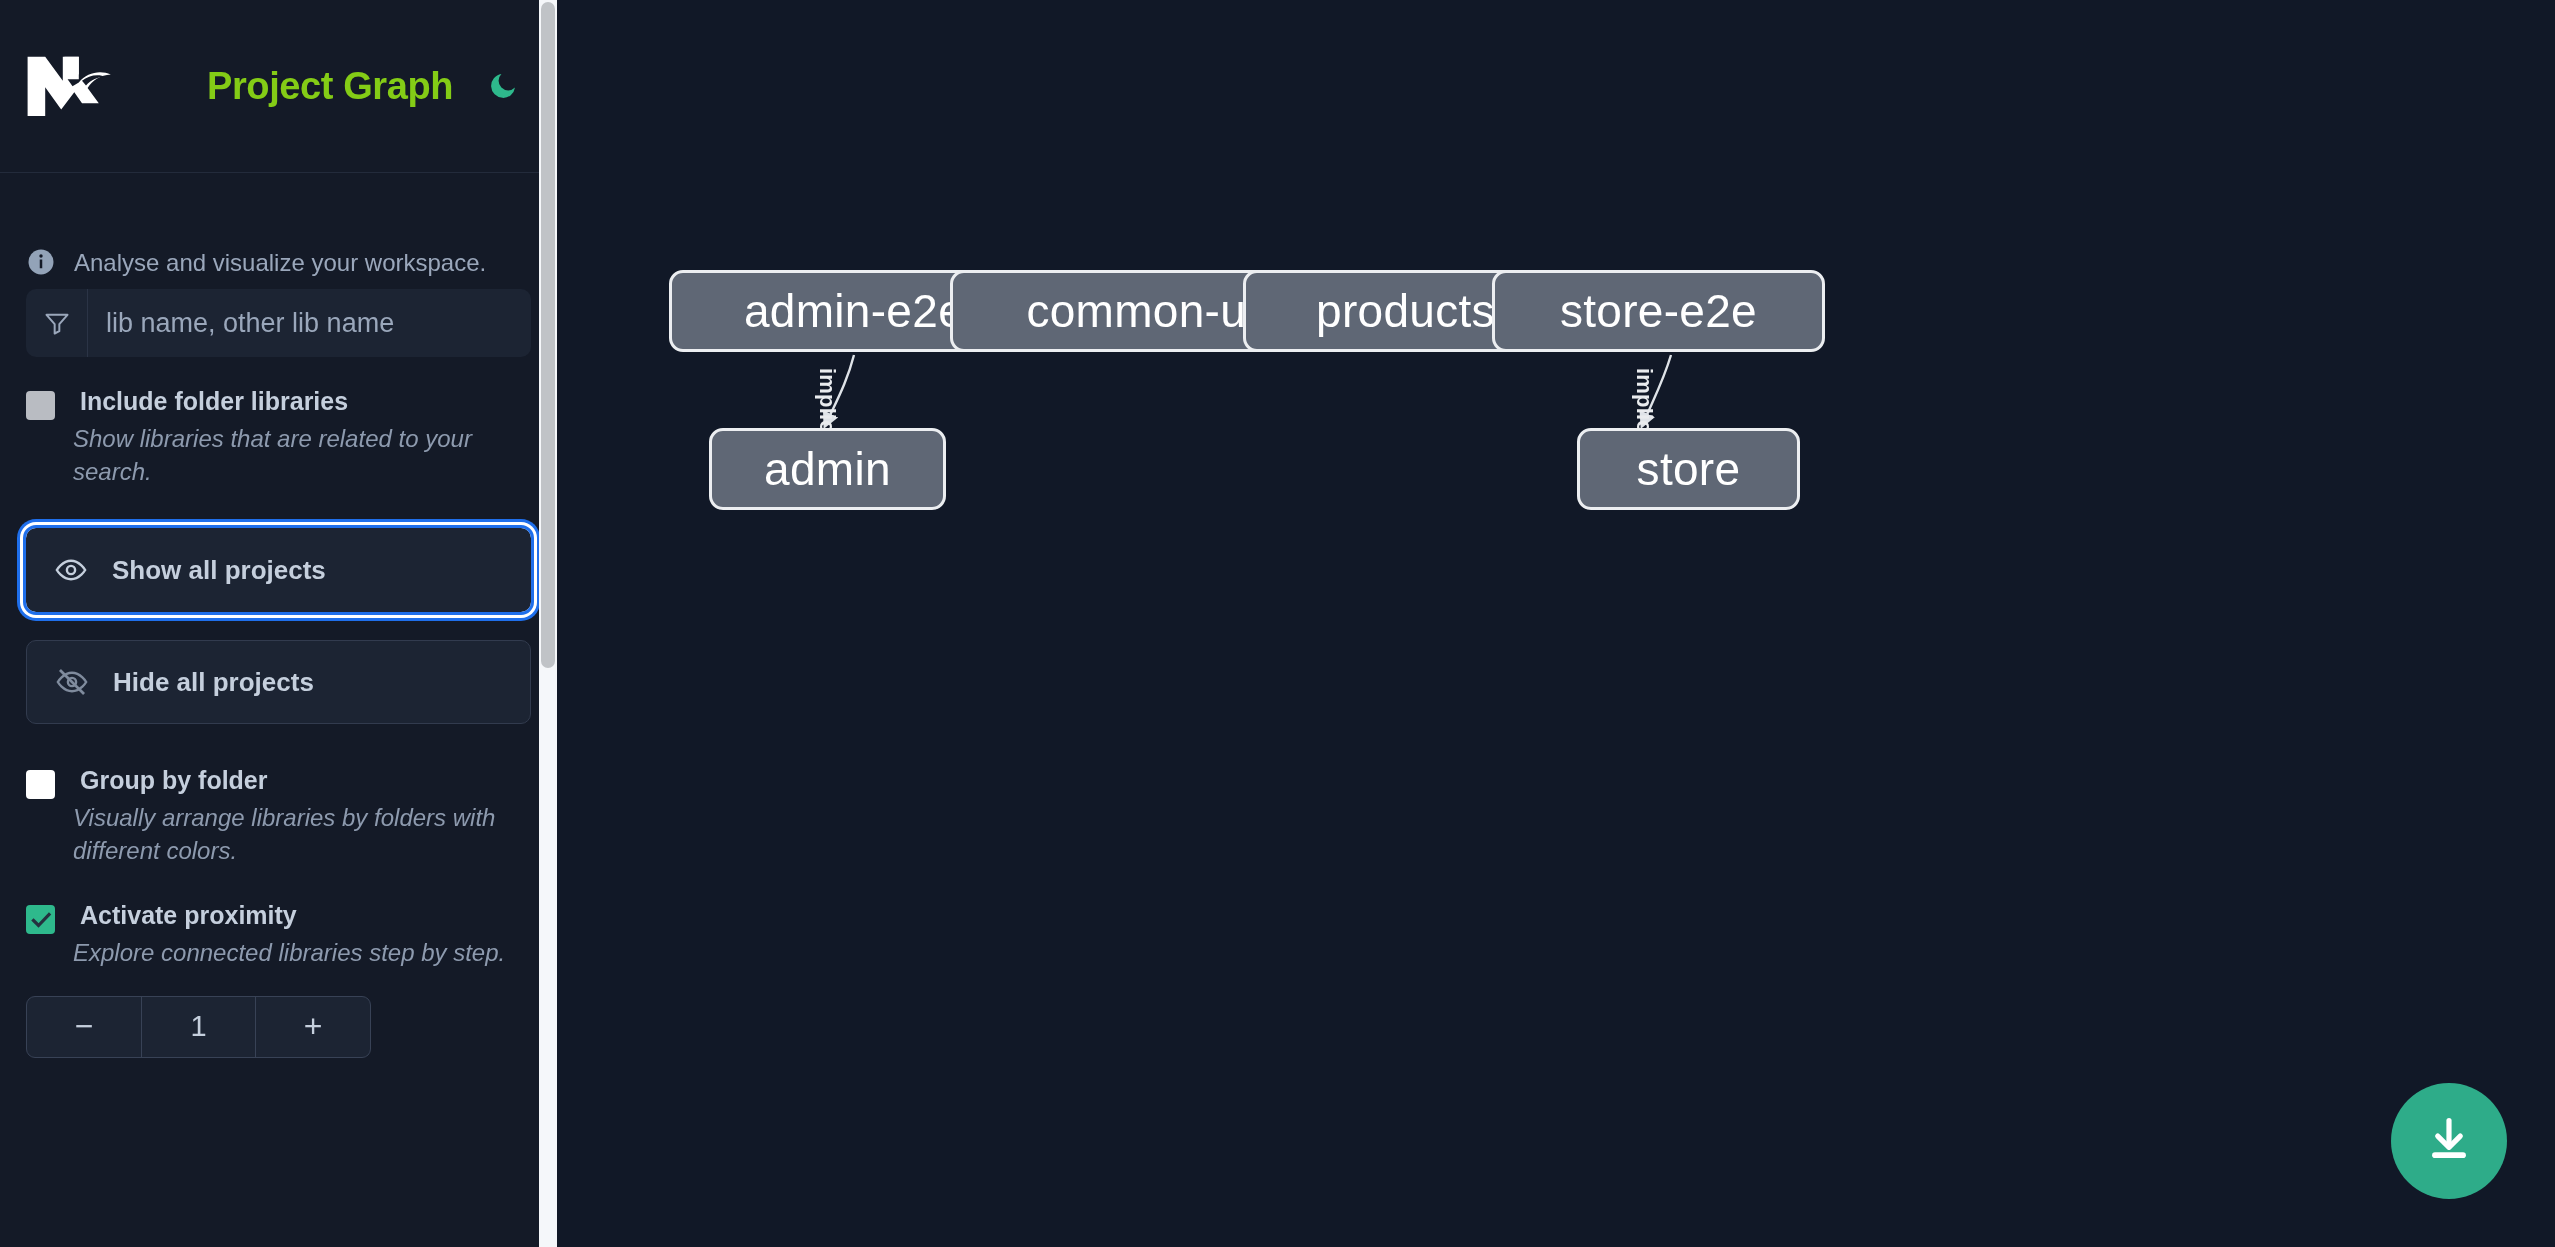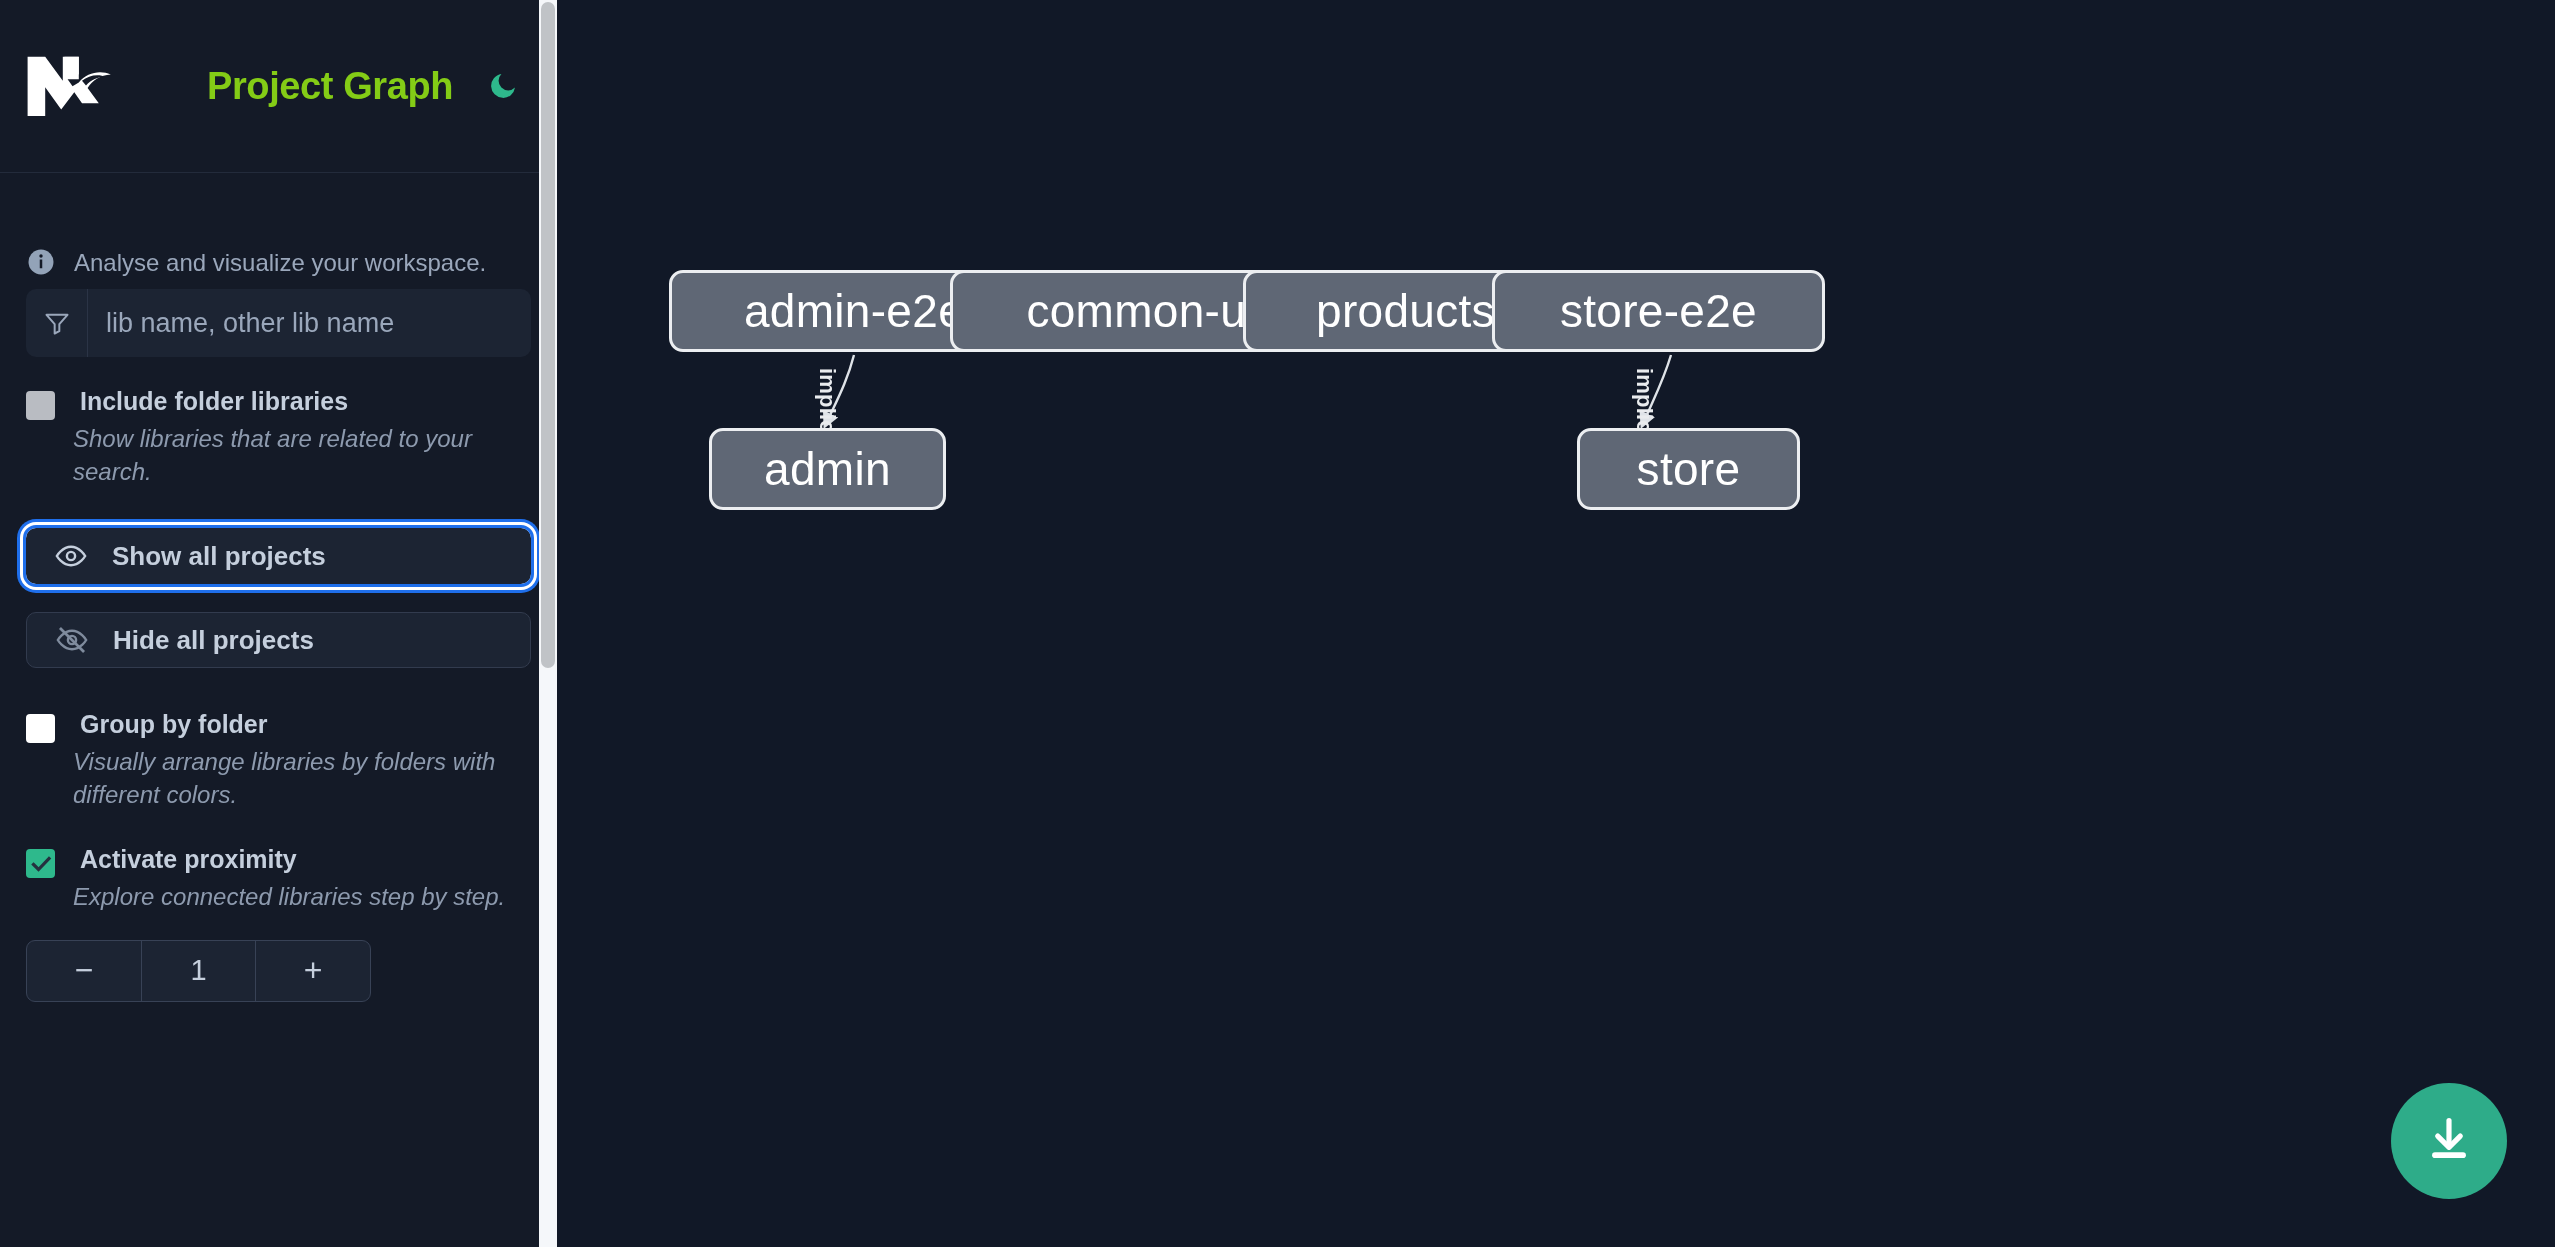--- a/index.html
+++ b/index.html
@@ -91,21 +91,21 @@
     color: #c5cfdd; font-size: 25px; font-weight: 700;
     margin-left: 25px; white-space: nowrap;
   }
   .opt-desc {
     color: #8d9aae; font-size: 24px; line-height: 1.38;
     margin-left: 47px; margin-top: 2px; max-width: 455px; font-style: italic;
   }
 
   .btn-wrap { padding: 0 26px; }
   .side-btn {
-    width: 505px; height: 56px;
+    width: 505px; height: 84px;
     background: #1c2433;
     border: 1px solid #323b4e;
     border-radius: 10px;
     display: flex; align-items: center;
     padding-left: 28px;
     cursor: pointer;
   }
   .side-btn .btn-ico { width: 34px; height: 34px; flex: 0 0 34px; }
   .side-btn .btn-label {
     color: #c5cfdd; font-size: 26px; font-weight: 700; margin-left: 24px;

